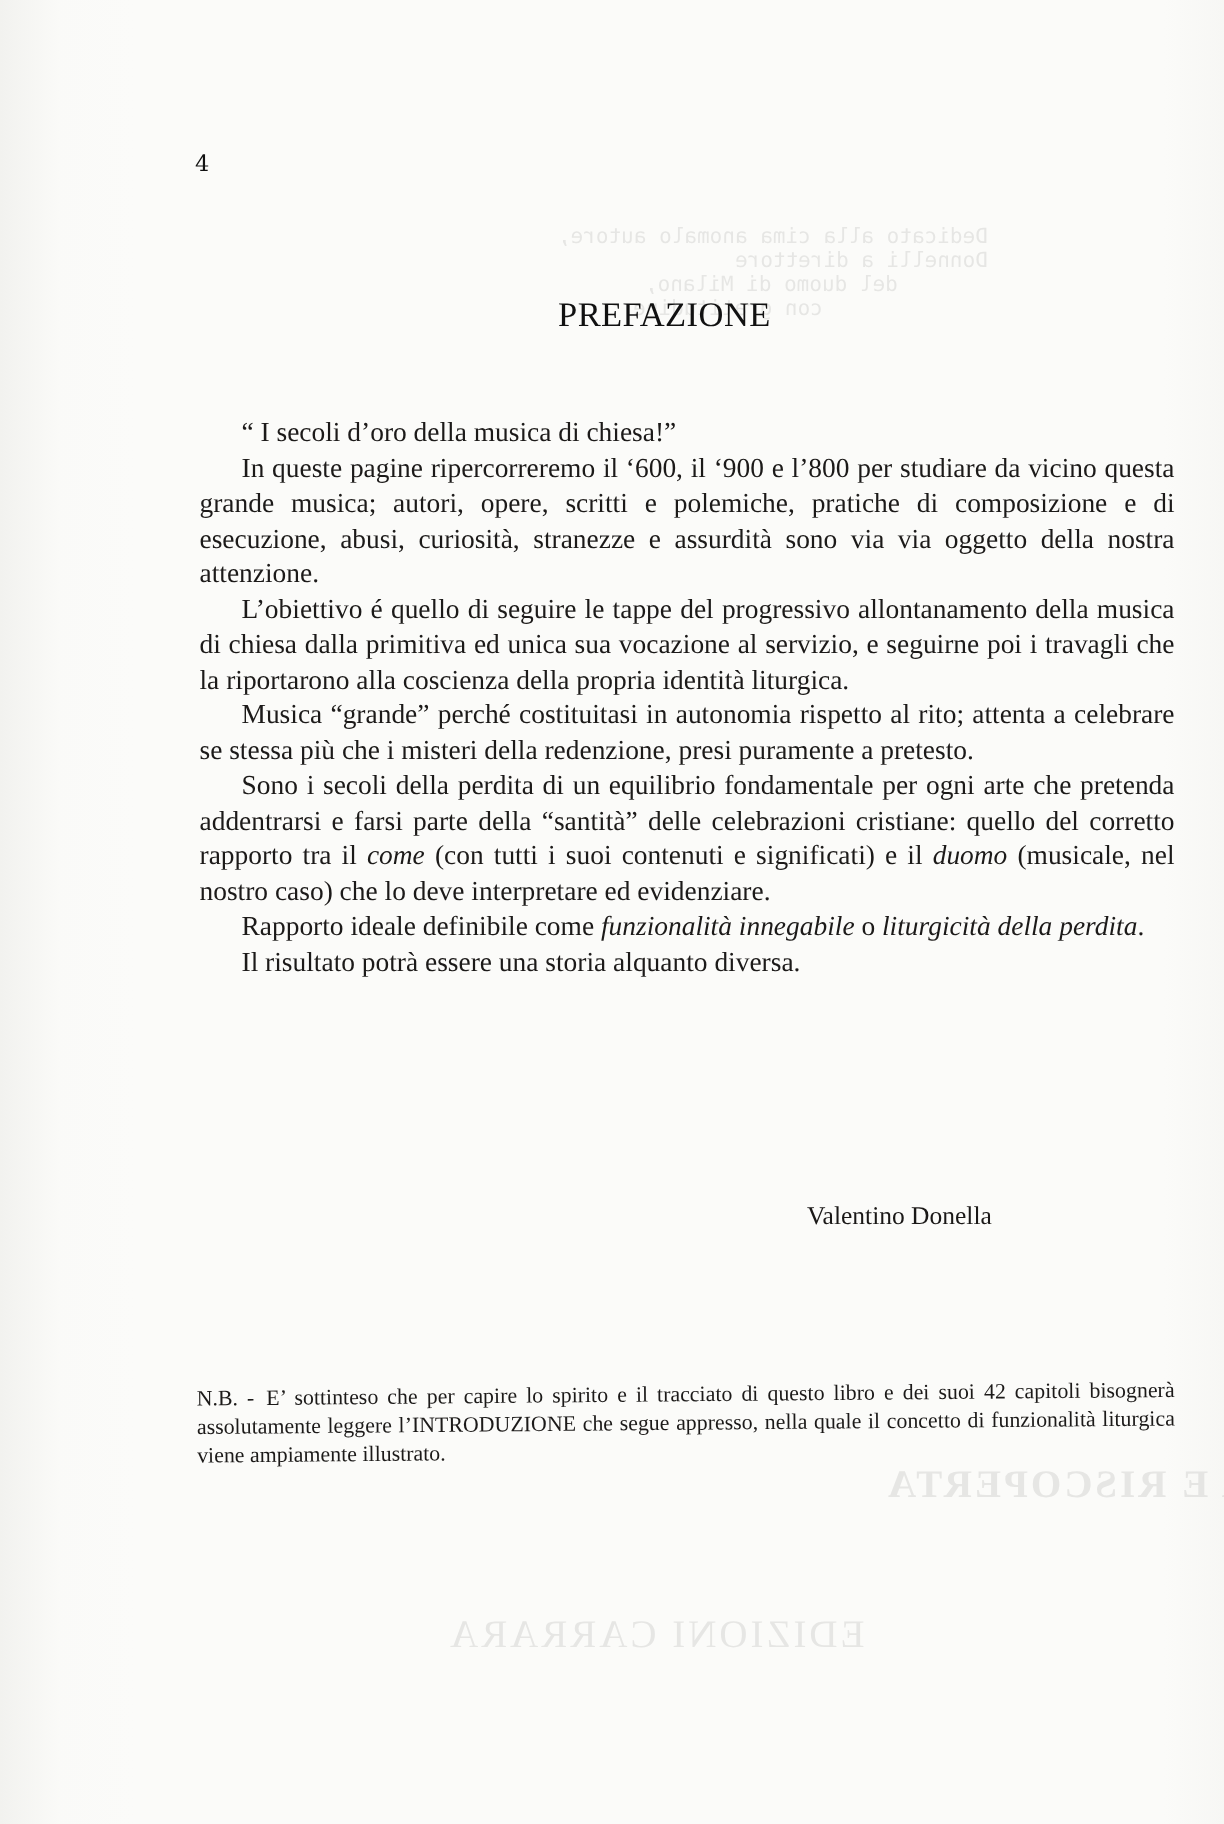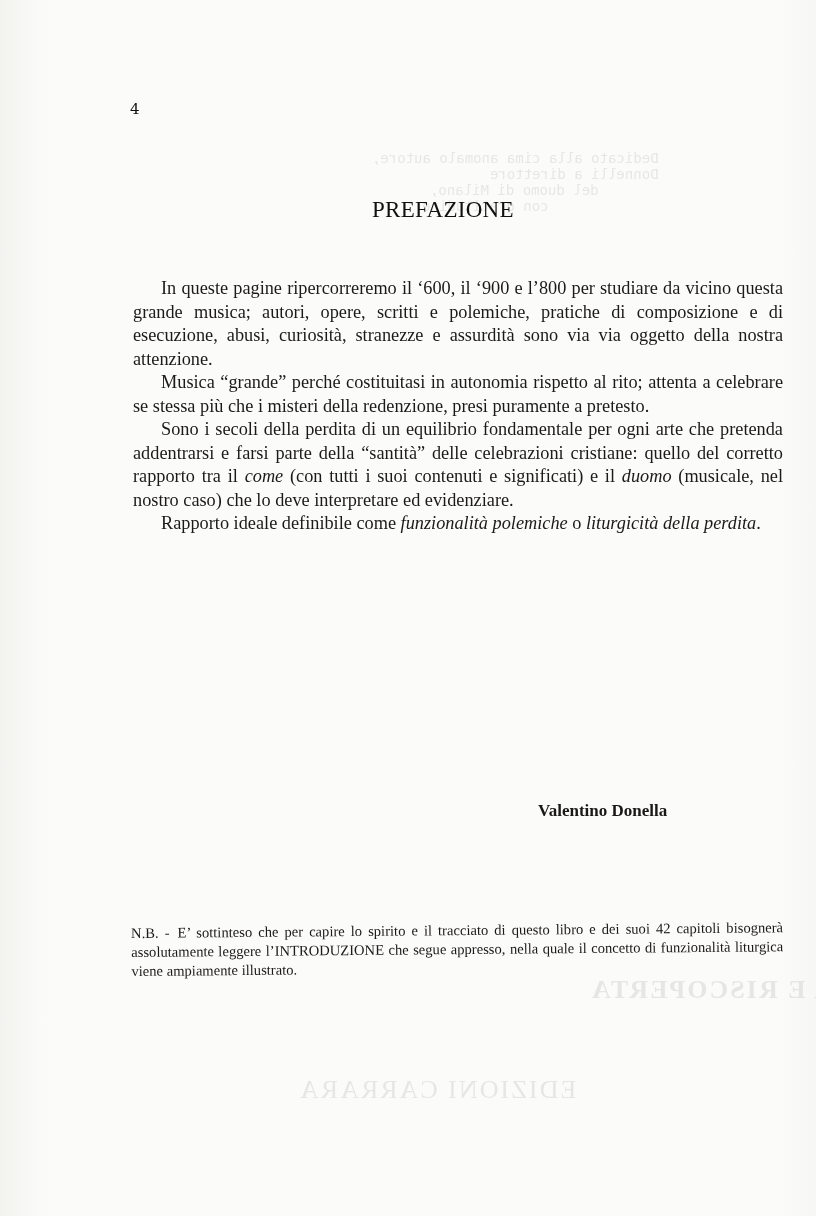--- a/index.html
+++ b/index.html
@@ -87,21 +87,21 @@
       text-indent: 28px;
     }
     .body-text em {
       font-style: italic;
     }
     .signature {
       position: absolute;
       left: 538px;
       top: 801px;
       font-size: 17px;
-      font-weight: bold;
+      font-weight: normal;
       color: #1a1817;
     }
     .footnote {
       position: absolute;
       left: 131px;
       top: 924px;
       width: 652px;
       font-size: 14.6px;
       line-height: 19px;
       color: #1c1a19;
@@ -125,21 +125,24 @@
   <div style="padding-left:110px">con gratitudine</div>
 </div>
 <div class="bleed bleed-title">PERDITA E RISCOPERTA</div>
 <div class="bleed bleed-publisher">EDIZIONI CARRARA</div>
 
 <div class="page-number">4</div>
 
 <h1 class="page-title">PREFAZIONE</h1>
 
 <div class="body-text">
+  <p>“ I secoli d’oro della musica di chiesa!”</p>
   <p>In queste pagine ripercorreremo il ‘600, il ‘900 e l’800 per studiare da vicino questa grande musica; autori, opere, scritti e polemiche, pratiche di composizione e di esecuzione, abusi, curiosità, stranezze e assurdità sono via via oggetto della nostra attenzione.</p>
+  <p>L’obiettivo é quello di seguire le tappe del progressivo allontanamento della musica di chiesa dalla primitiva ed unica sua vocazione al servizio, e seguirne poi i travagli che la riportarono alla coscienza della propria identità liturgica.</p>
   <p>Musica “grande” perché costituitasi in autonomia rispetto al rito; attenta a celebrare se stessa più che i misteri della redenzione, presi puramente a pretesto.</p>
   <p><span>Sono i secoli della perdita di un equilibrio fondamentale per ogni arte che pretenda addentrarsi e farsi parte della “santità” delle celebrazioni cristiane: quello del corretto rapporto tra il </span><em>come</em><span> (con tutti i suoi contenuti e significati) e il </span><em>duomo</em><span> (musicale, nel nostro caso) che lo deve interpretare ed evidenziare.</span></p>
-  <p><span>Rapporto ideale definibile come </span><em>funzionalità polemiche</em><span> o </span><em>liturgicità della perdita</em><span>.</span></p>
+  <p><span>Rapporto ideale definibile come </span><em>funzionalità innegabile</em><span> o </span><em>liturgicità della perdita</em><span>.</span></p>
+  <p>Il risultato potrà essere una storia alquanto diversa.</p>
 </div>
 
 <div class="signature">Valentino Donella</div>
 
 <div class="footnote"><span class="nb">N.B. -</span> <span>E’ sottinteso che per capire lo spirito e il tracciato di questo libro e dei suoi 42 capitoli bisognerà assolutamente leggere l’INTRODUZIONE che segue appresso, nella quale il concetto di funzionalità liturgica viene ampiamente illustrato.</span></div>
 
 </body></html>

